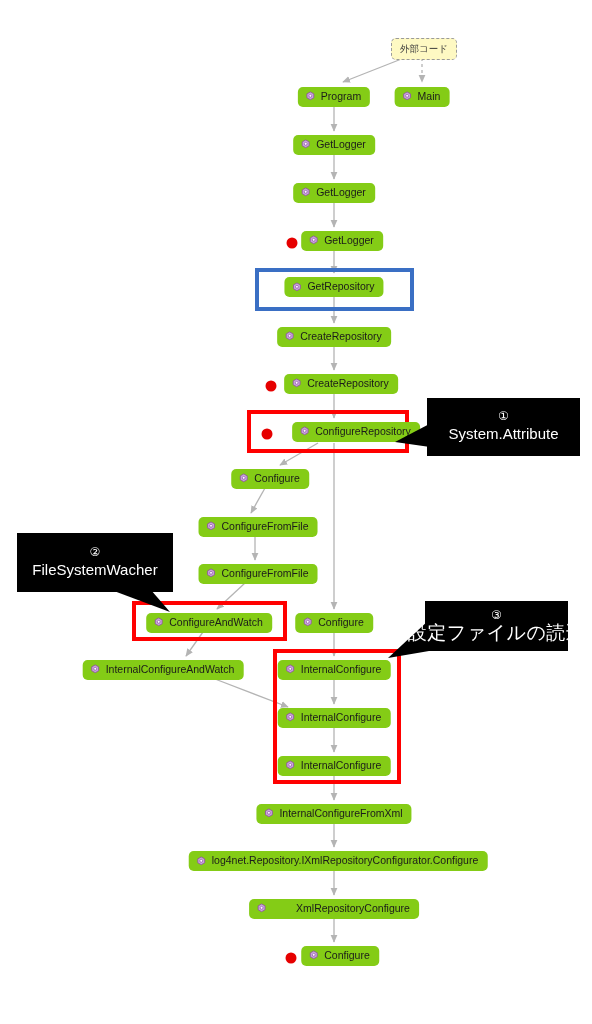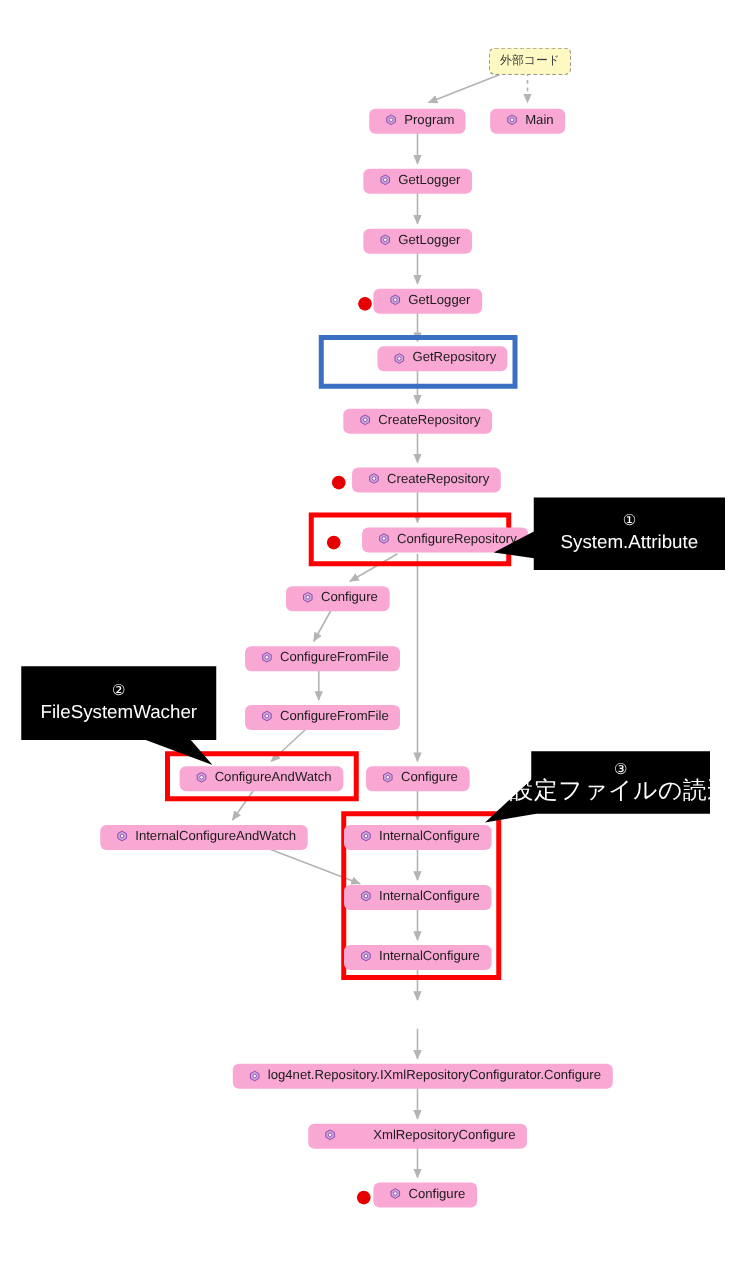--- a/index.html
+++ b/index.html
@@ -31,23 +31,23 @@
     pointer-events: none;
     z-index: 1;
   }
   
   .node {
     position: absolute;
     z-index: 3;
     display: inline-flex;
     align-items: center;
     gap: 5px;
-    background: #f9a8d4;
+    background: #84cc16;
     border-radius: 5px;
-    padding: 3px 9px 4px 12px;
+    padding: 3px 9px 4px 7px;
     font-size: 10.5px;
     line-height: 13px;
     color: #1b1b1b;
     white-space: nowrap;
     box-sizing: border-box;
     transform: translate(-50%, 0);
   }
   .node.external {
     background: #fef9c3;
     border: 1px dashed #9a9a9a;
@@ -220,21 +220,21 @@
     <span class="m-icon">
         <svg viewBox="0 0 16 16" width="11" height="11">
           <path d="M8 1.4 13 4.2v5.6L8 12.6 3 9.8V4.2z" fill="#c9a8d8" stroke="#8e44ad" stroke-width="1.1"></path>
           <circle cx="8" cy="7" r="2.1" fill="#ffffff" stroke="#8e44ad" stroke-width="1"></circle>
         </svg>
       </span>
     <span class="node-label">GetLogger</span>
   </div>
   <div class="reddot" style="left:292px; top:243px;"></div>
 
-  <div class="node" style="left:354px; top:277px;align-items:flex-end;">
+  <div class="node" style="left:334px; top:277px;align-items:flex-end;">
     <span class="m-icon">
         <svg viewBox="0 0 16 16" width="11" height="11">
           <path d="M8 1.4 13 4.2v5.6L8 12.6 3 9.8V4.2z" fill="#c9a8d8" stroke="#8e44ad" stroke-width="1.1"></path>
           <circle cx="8" cy="7" r="2.1" fill="#ffffff" stroke="#8e44ad" stroke-width="1"></circle>
         </svg>
       </span>
     <span class="node-label">GetRepository</span>
   </div>
 
   <div class="node" style="left:334px; top:327px;">
@@ -352,20 +352,29 @@
   <div class="node" style="left:334px; top:756px;">
     <span class="m-icon">
         <svg viewBox="0 0 16 16" width="11" height="11">
           <path d="M8 1.4 13 4.2v5.6L8 12.6 3 9.8V4.2z" fill="#c9a8d8" stroke="#8e44ad" stroke-width="1.1"></path>
           <circle cx="8" cy="7" r="2.1" fill="#ffffff" stroke="#8e44ad" stroke-width="1"></circle>
         </svg>
       </span>
     <span class="node-label">InternalConfigure</span>
   </div>
 
+  <div class="node" style="left:334px; top:804px;">
+    <span class="m-icon">
+        <svg viewBox="0 0 16 16" width="11" height="11">
+          <path d="M8 1.4 13 4.2v5.6L8 12.6 3 9.8V4.2z" fill="#c9a8d8" stroke="#8e44ad" stroke-width="1.1"></path>
+          <circle cx="8" cy="7" r="2.1" fill="#ffffff" stroke="#8e44ad" stroke-width="1"></circle>
+        </svg>
+      </span>
+    <span class="node-label">InternalConfigureFromXml</span>
+  </div>
 
   <div class="node" style="left:338px; top:851px;align-items:flex-end;">
     <span class="m-icon">
         <svg viewBox="0 0 16 16" width="11" height="11">
           <path d="M8 1.4 13 4.2v5.6L8 12.6 3 9.8V4.2z" fill="#c9a8d8" stroke="#8e44ad" stroke-width="1.1"></path>
           <circle cx="8" cy="7" r="2.1" fill="#ffffff" stroke="#8e44ad" stroke-width="1"></circle>
         </svg>
       </span>
     <span class="node-label">log4net.Repository.IXmlRepositoryConfigurator.Configure</span>
   </div>

